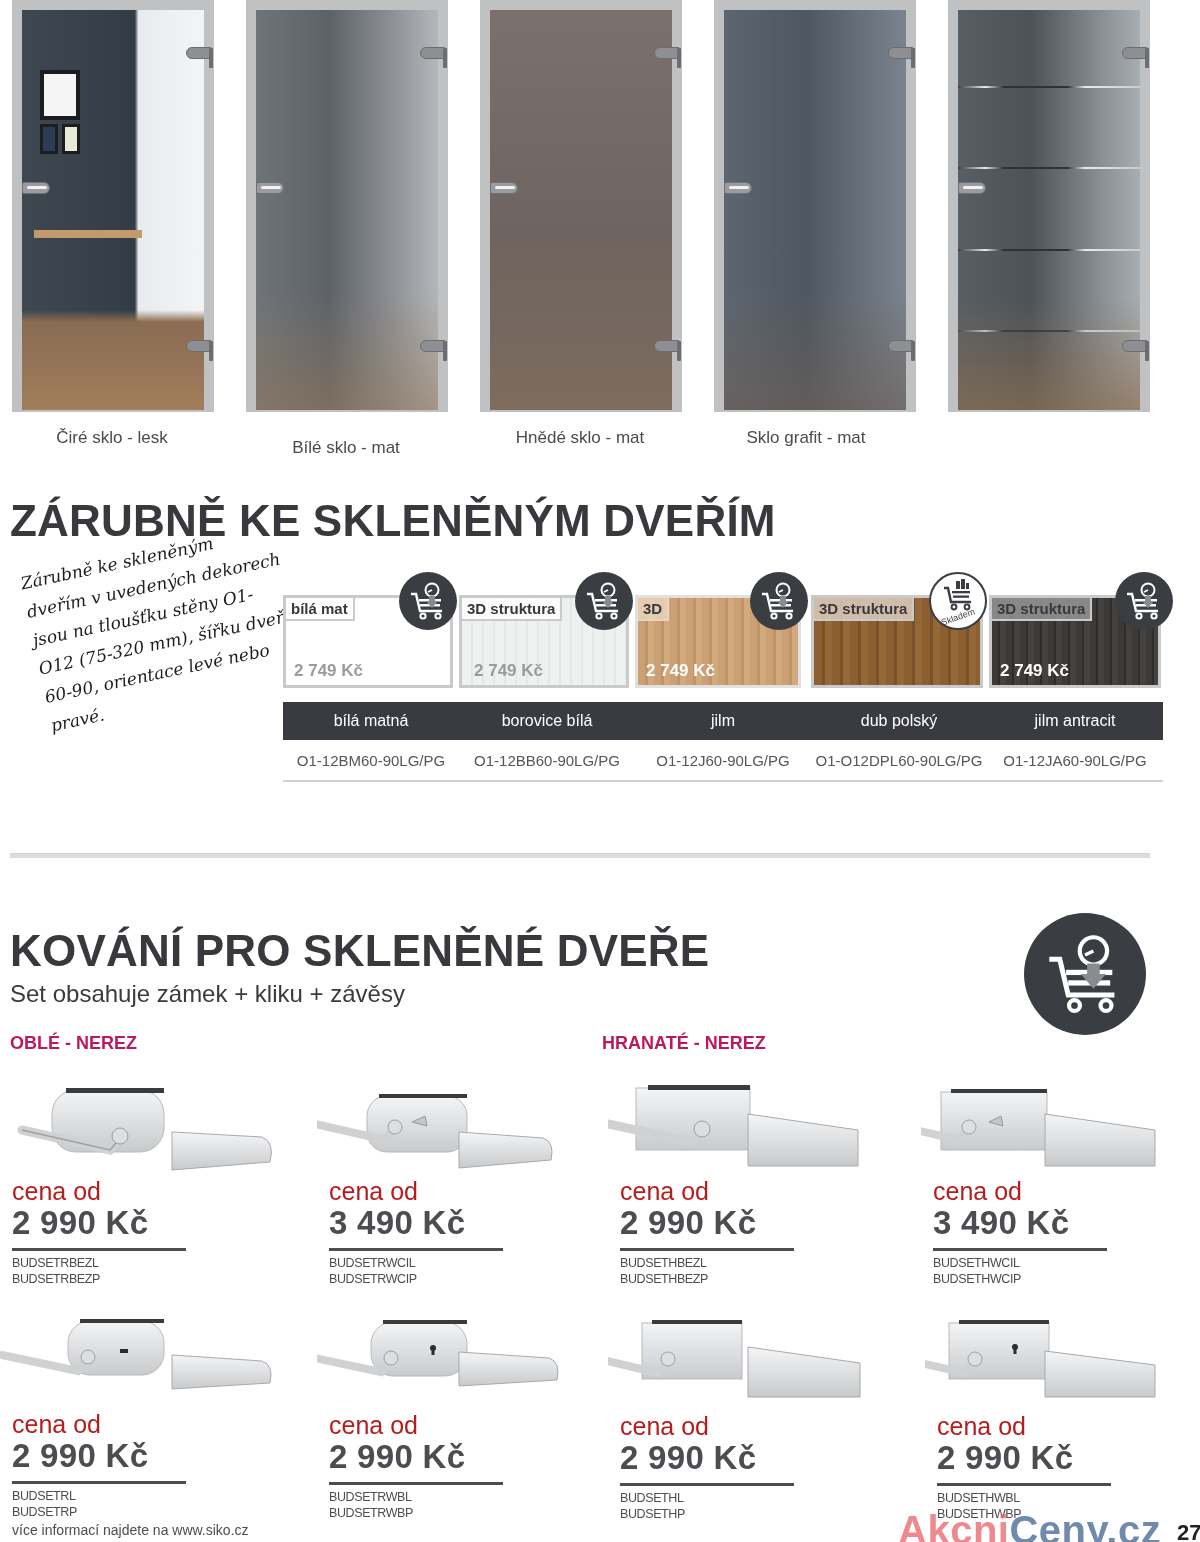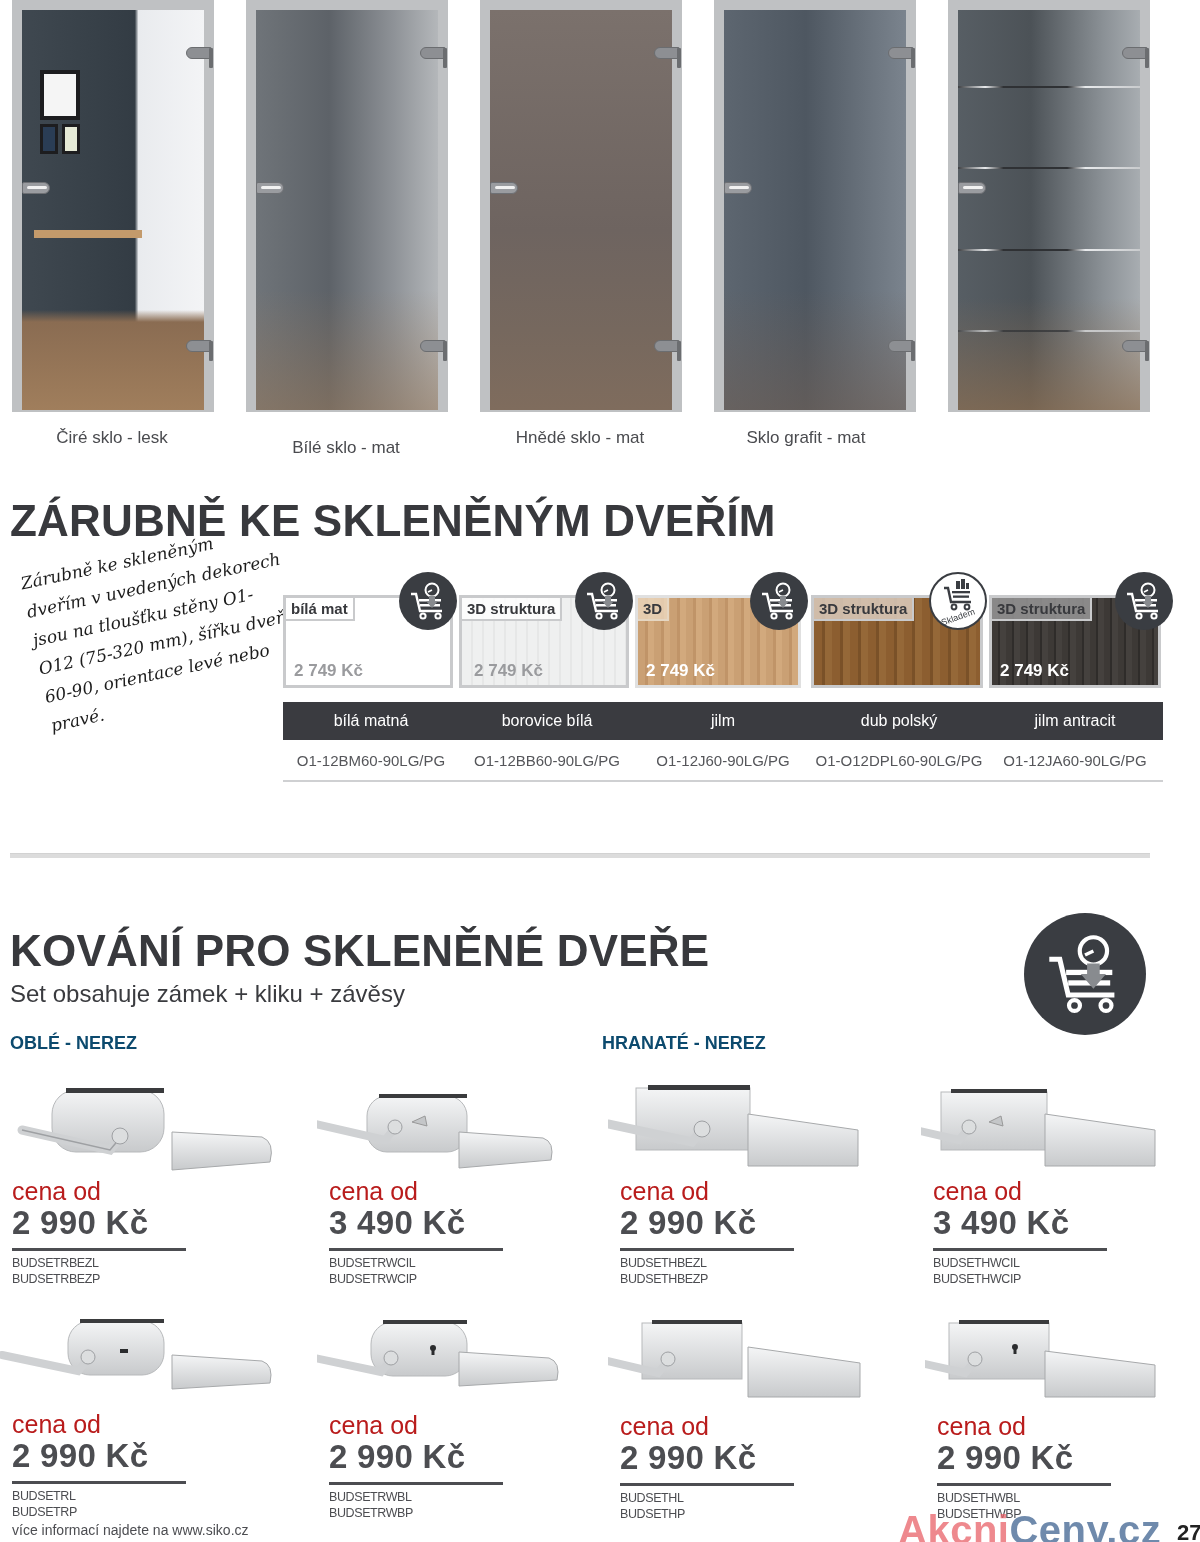--- a/index.html
+++ b/index.html
@@ -35,21 +35,21 @@
   .frame-table .thead { display: flex; background: #3a3b40; height: 38px; align-items: center; }
   .frame-table .tbody { display: flex; height: 42px; align-items: center; border-bottom: 2px solid #cfd0d2; }
   .frame-table .cell { flex: 1; text-align: center; font-size: 16px; }
   .frame-table .thead .cell { color: #ffffff; }
   .frame-table .tbody .cell { color: #55565a; font-size: 15px; }
 
   .divider { position: absolute; left: 10px; top: 853px; width: 1140px; height: 5px; background: #dcdcdc; border-top: 1px solid #d2d2d2; }
 
   
   .subtitle { position: absolute; left: 10px; top: 980px; font-size: 24px; color: #3a3b3f; }
-  .group-label { position: absolute; top: 1033px; font-weight: 700; font-size: 18px; color: #0c4a6e; }
+  .group-label { position: absolute; top: 1033px; font-weight: 700; font-size: 18px; color: #be185d; }
   .big-badge { position: absolute; left: 1024px; top: 913px; width: 122px; height: 122px; border-radius: 50%; background: #3a3d42; display: flex; align-items: center; justify-content: center; }
   .big-badge svg { width: 84px; height: 84px; }
 
   .product { position: absolute; width: 290px; height: 230px; }
   .product .img { position: absolute; left: 0; top: 0; width: 290px; height: 95px; }
   .product .cena { position: absolute; left: 12px; top: 95px; font-size: 25px; color: #b91c1c; }
   .product .price { position: absolute; left: 12px; top: 122px; font-weight: 700; font-size: 33px; color: #4c4d51; letter-spacing: 0.3px; }
   .product .rule { position: absolute; left: 12px; top: 166px; width: 174px; height: 3px; background: #4c4d51; }
   .product .code { position: absolute; left: 12px; font-size: 12.5px; color: #4c4d51; letter-spacing: -0.4px; }
 

